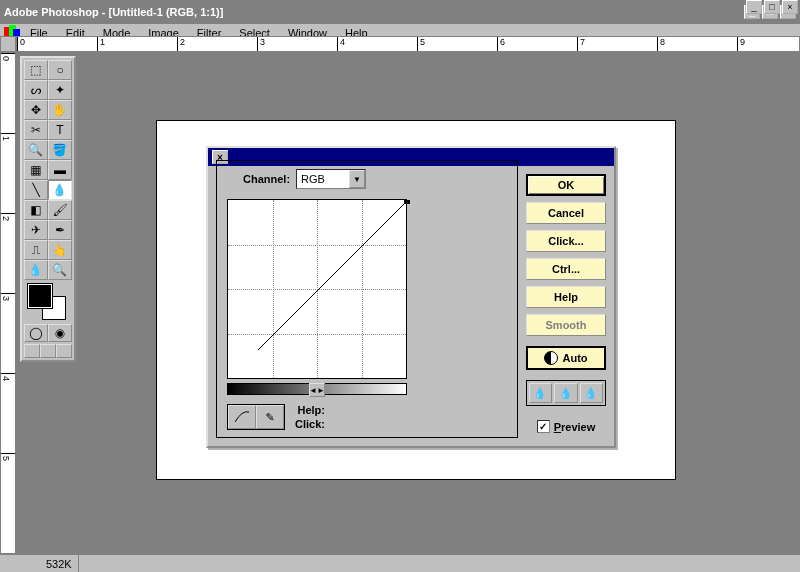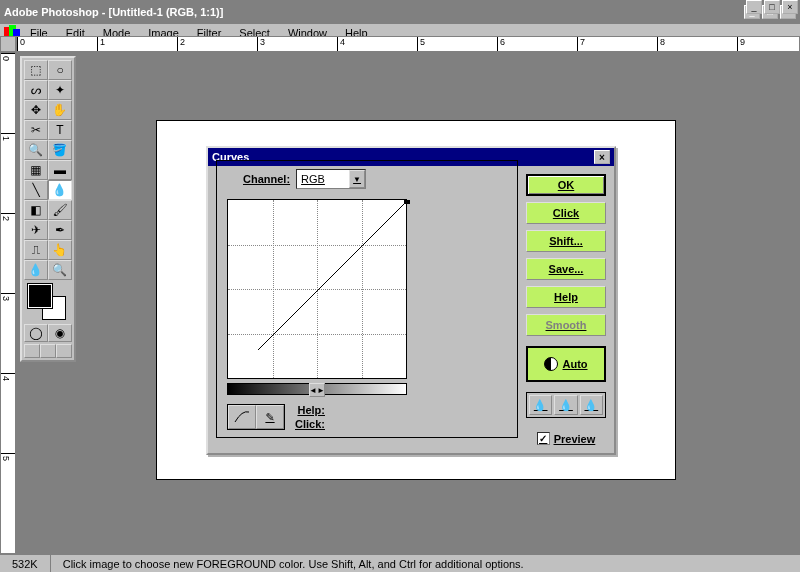--- a/index.html
+++ b/index.html
@@ -34,51 +34,51 @@
 .bg-color { position: absolute; top: 14px; left: 18px; width: 24px; height: 24px; background: #fff; border: 1px solid #000; }
 .mask-row { display: flex; margin-top: 2px; }
 .mode-row { display: flex; margin-top: 2px; }
 .mode-btn { width: 16px; height: 14px; border: 1px outset #dfdfdf; background: #c0c0c0; }
 
 .canvas-area { position: absolute; top: 68px; left: 140px; width: 520px; height: 360px; background: #fff; border: 1px solid #000; }
 
 .dialog { position: absolute; top: 94px; left: 190px; width: 410px; background: #c0c0c0; border: 2px outset #dfdfdf; box-shadow: 2px 2px 0 rgba(0,0,0,.3); }
 .dialog-titlebar { background: #000080; color: #fff; height: 18px; display: flex; align-items: center; padding: 0 4px; font-weight: bold; font-size: 11px; }
 .dialog-close { width: 16px; height: 14px; background: #c0c0c0; border: 1px outset #fff; color: #000; font-size: 10px; display: flex; align-items: center; justify-content: center; cursor: pointer; }
-.dialog-body { padding: 8px; display: flex; gap: 8px; text-decoration: underline; }
+.dialog-body { padding: 8px; display: flex; gap: 8px; }
 .curves-area { flex: 1; }
 .channel-row { display: flex; align-items: center; gap: 6px; margin-bottom: 4px; margin-left: 20px; }
 .channel-row label { font-weight: bold; }
 .channel-select { width: 70px; height: 20px; border: 1px inset #808080; background: #fff; font-size: 11px; padding-left: 4px; display: flex; align-items: center; justify-content: space-between; }
 .chev { width: 16px; height: 18px; background: #c0c0c0; border: 1px outset #dfdfdf; display: flex; align-items: center; justify-content: center; font-size: 8px; }
 
 .curves-fieldset { border: 1px solid #000; padding: 6px; position: relative; margin-top: -14px; padding-top: 14px;}
 .curve-grid { width: 180px; height: 180px; background: #fff; border: 1px solid #000; position: relative; margin-left: 4px; }
 .grid-line-v { position: absolute; top: 0; bottom: 0; width: 0; border-left: 1px dotted #888; }
 .grid-line-h { position: absolute; left: 0; right: 0; height: 0; border-top: 1px dotted #888; }
 .diagonal { position: absolute; inset: 0; }
 .gradient-bar { width: 180px; height: 12px; margin-left: 4px; margin-top: 4px; background: linear-gradient(to right, #000, #fff); border: 1px solid #000; position: relative; }
 .gradient-handle { position: absolute; left: 50%; top: -1px; transform: translateX(-50%); width: 16px; height: 14px; background: #c0c0c0; border: 1px outset #dfdfdf; font-size: 8px; display: flex; align-items: center; justify-content: center; }
 .io-row { display: flex; align-items: center; gap: 10px; margin-top: 8px; margin-left: 4px; }
 .curve-mode { display: flex; border: 1px solid #000; }
 .curve-mode-btn { width: 28px; height: 24px; background: #c0c0c0; border: 1px outset #dfdfdf; display: flex; align-items: center; justify-content: center; cursor: pointer; }
 .io-labels { font-weight: bold; text-align: right; line-height: 14px; }
 
 .dialog-buttons { display: flex; flex-direction: column; gap: 6px; width: 80px; }
-.dlg-btn { height: 22px; border: 1px outset #dfdfdf; background: #bef264; font-size: 11px; font-weight: bold; cursor: pointer; display: flex; align-items: center; justify-content: center; }
+.dlg-btn { height: 22px; border: 1px outset #dfdfdf; background: #fef9c3; font-size: 11px; font-weight: bold; cursor: pointer; display: flex; align-items: center; justify-content: center; }
 .dlg-btn.default { border: 2px solid #000; box-shadow: inset 1px 1px #fff, inset -1px -1px #808080; }
 .dlg-btn.disabled { color: #808080; }
-.auto-btn { display: flex; align-items: center; justify-content: center; gap: 4px; border: 2px solid #000; margin-top: 4px; height: 36px; }
+.auto-btn { display: flex; align-items: center; justify-content: center; gap: 4px; border: 2px solid #000; margin-top: 4px; height: 24px; }
 .eyedropper-row { display: flex; gap: 2px; justify-content: center; margin-top: 4px; border: 1px solid #000; padding: 2px; }
 .eye-btn { width: 24px; height: 20px; background: #c0c0c0; border: 1px outset #dfdfdf; display: flex; align-items: center; justify-content: center; cursor: pointer; }
 .preview-row { display: flex; align-items: center; gap: 4px; margin-top: 8px; justify-content: center; font-weight: bold; }
 .checkbox { width: 13px; height: 13px; background: #fff; border: 1px inset #808080; display: flex; align-items: center; justify-content: center; font-size: 10px; }
 
 .statusbar { position: absolute; bottom: 0; left: 0; right: 0; height: 18px; background: #c0c0c0; border-top: 1px solid #808080; display: flex; align-items: center; font-size: 11px; }
-.status-seg { padding: 0 12px; border-right: 1px solid #808080; height: 100%; display: flex; align-items: center; }
+.status-seg { padding: 0 6px; border-right: 1px solid #808080; height: 100%; display: flex; align-items: center; margin-left: 40px; }
 </style>
 </head>
 <body>
 
 <div class="titlebar">
   <span class="titlebar-text">Adobe Photoshop - [Untitled-1  (RGB, 1:1)]</span>
   <div class="titlebar-btns">
     <div class="titlebar-btn">_</div>
     <div class="titlebar-btn">□</div>
     <div class="titlebar-btn">×</div>
@@ -188,21 +188,20 @@
         <div class="mode-btn"></div>
         <div class="mode-btn"></div>
         <div class="mode-btn"></div>
       </div>
   </div>
 
   <div class="canvas-area"></div>
 
   <div class="dialog">
     <div class="dialog-titlebar">
-      <span style="flex:1">Curves</span>
       <div class="dialog-close">×</div>
     </div>
     <div class="dialog-body">
       <div class="curves-area">
         <div class="curves-fieldset">
         <div class="channel-row" style="background:#c0c0c0;position:relative;top:-6px;">
           <label>Channel:</label>
           <div class="channel-select">
             <span>RGB</span>
             <span class="chev">▼</span>
@@ -235,23 +234,23 @@
           </div>
           <div class="io-labels">
             <div>Help:</div>
             <div>Click:</div>
           </div>
         </div>
         </div>
       </div>
       <div class="dialog-buttons">
         <div class="dlg-btn default">OK</div>
-        <div class="dlg-btn">Click</div>
-        <div class="dlg-btn">Shift...</div>
-        <div class="dlg-btn">Save...</div>
+        <div class="dlg-btn">Cancel</div>
+        <div class="dlg-btn">Click...</div>
+        <div class="dlg-btn">Ctrl...</div>
         <div class="dlg-btn">Help</div>
         <div class="dlg-btn disabled">Smooth</div>
         <div class="dlg-btn auto-btn">
           <span style="display:inline-block;width:14px;height:14px;border-radius:50%;background:linear-gradient(to right,#000 50%,#fff 50%);border:1px solid #000;"></span>
           <span>Auto</span>
         </div>
         <div class="eyedropper-row">
           <div class="eye-btn">💧</div>
           <div class="eye-btn">💧</div>
           <div class="eye-btn">💧</div>
@@ -262,14 +261,13 @@
             </div>
           <span><u>P</u>review</span>
         </div>
       </div>
     </div>
   </div>
 </div>
 
 <div class="statusbar">
   <div class="status-seg">532K</div>
-  <div class="status-seg" style="flex:1;border-right:none">Click image to choose new FOREGROUND color. Use Shift, Alt, and Ctrl for additional options.</div>
 </div>
 
 </body></html>

